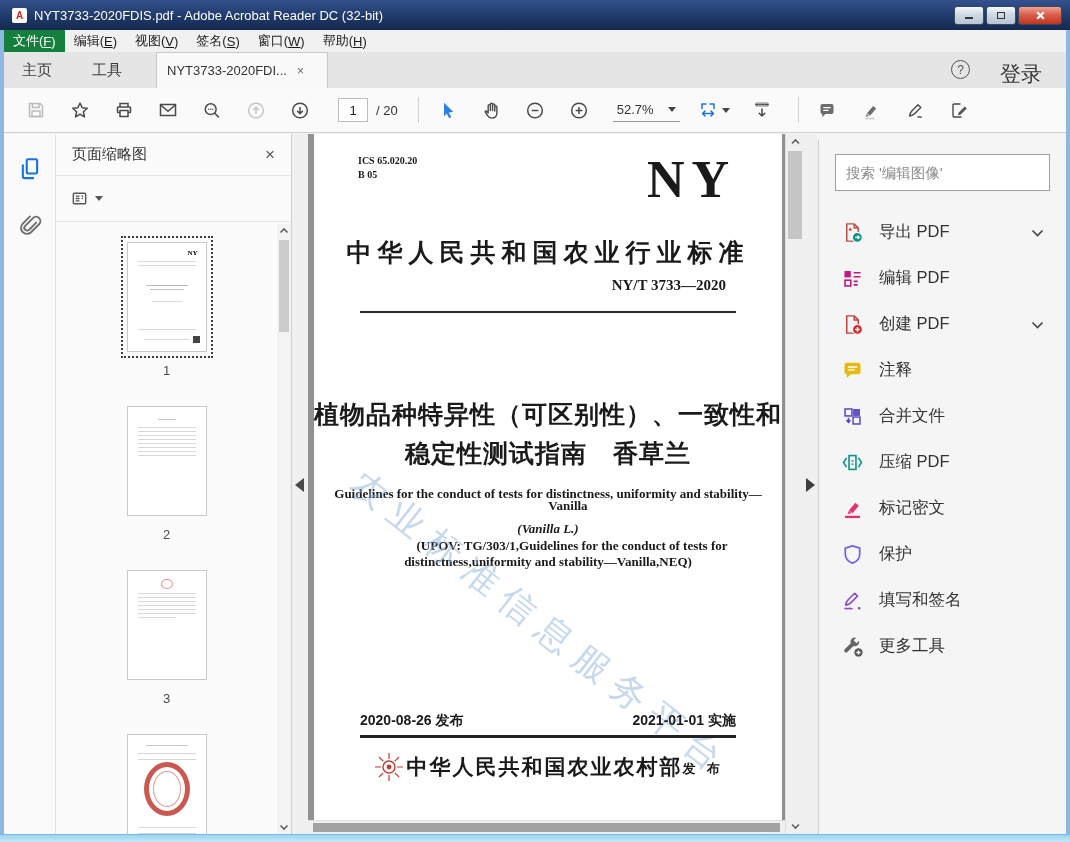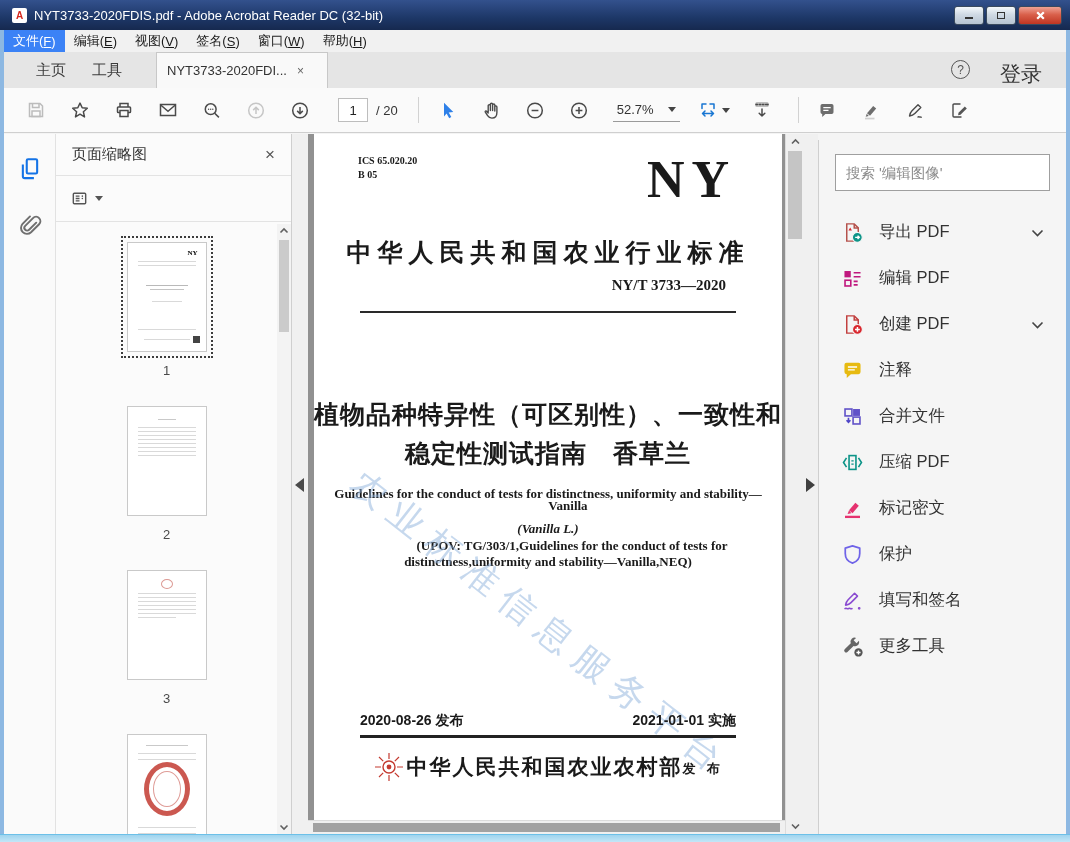--- a/index.html
+++ b/index.html
@@ -24,26 +24,26 @@
   .win-controls { position:absolute; right:8px; top:6px; display:flex; gap:2px; }
   .win-btn { width:30px; height:19px; border:1px solid #3a4a5e; border-radius:3px;
     background:linear-gradient(#f4f8fb,#cfd9e4 45%,#b7c4d2); display:flex; align-items:center; justify-content:center;
     font-size:10px; color:#333; }
   .win-btn.close { width:44px; background:linear-gradient(#f0a294,#d9604b 45%,#bf3522); color:#fff; font-weight:bold; }
   .win-btn .sq { width:8px; height:7px; border:1.5px solid #333; }
   
   .menubar { position:absolute; left:4px; right:4px; top:30px; height:22px; background:#f1f1f1;
     display:flex; align-items:stretch; font-size:13px; color:#1a1a1a; z-index:55; }
   .menu-item { display:flex; align-items:center; padding:0 9px; }
-  .menu-item.active { background:#3b82f6; color:#fff; }
+  .menu-item.active { background:#15803d; color:#fff; }
   .menu-item u { text-decoration:underline; }
   
   .tabbar { position:absolute; left:4px; right:4px; top:52px; height:36px; background:#e5e5e5; z-index:54; }
   .tab-simple { position:absolute; top:0; height:36px; display:flex; align-items:center; font-size:15px; color:#3c3c3c; }
-  .tab-home { left:32px; } .tab-tools { left:88px; }
+  .tab-home { left:18px; } .tab-tools { left:88px; }
   .tab-doc { position:absolute; left:152px; top:0; height:36px; width:172px; background:#f9f9f9;
     border:1px solid #c8c8c8; border-bottom:none; display:flex; align-items:center; padding:9px 10px;
     font-size:13px; color:#333; }
   .tab-doc .close-x { margin-left:10px; color:#666; font-size:12px; }
   .help-btn { position:absolute; right:96px; top:8px; width:19px; height:19px; border:1.5px solid #555;
     border-radius:50%; display:flex; align-items:center; justify-content:center; font-size:12px; color:#555; }
   .signin { position:absolute; right:24px; top:8px; font-size:21px; color:#333; }
   
   .toolbar { position:absolute; left:4px; right:4px; top:88px; height:45px; background:#fafafa;
     border-bottom:1px solid #cfcfcf; display:flex; align-items:center; padding-left:22px; z-index:53; }

